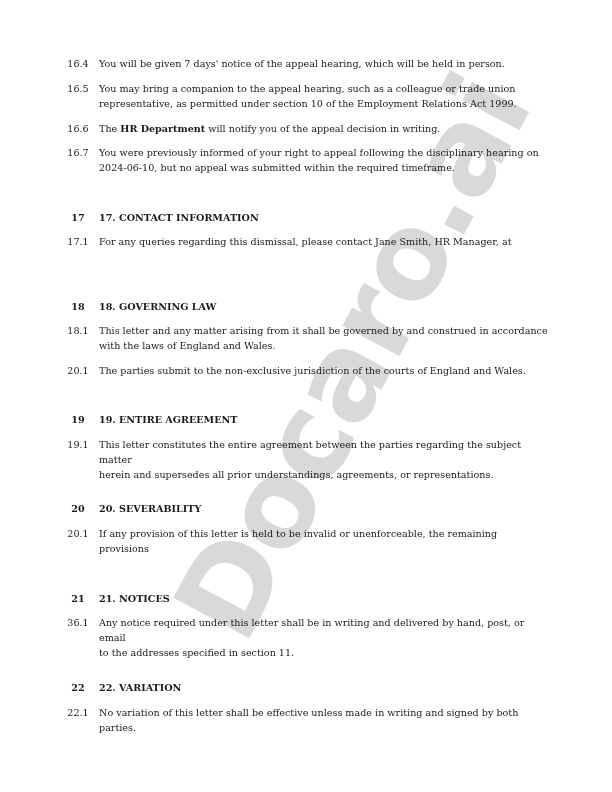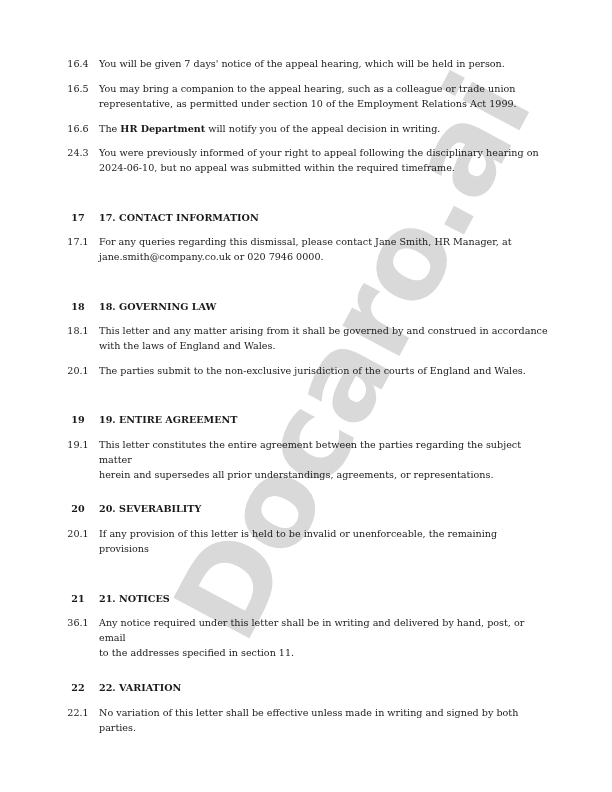--- a/index.html
+++ b/index.html
@@ -35,31 +35,31 @@
       <span class="num">16.5</span>
       <span class="txt"><span>You may bring a companion to the appeal hearing, such as a colleague or trade union</span><br><span>representative, as permitted under section 10 of the Employment Relations Act 1999.</span></span>
     </div>
 
     <div class="row" style="top:121px">
       <span class="num">16.6</span>
       <span class="txt"><span>The </span><span class="b">HR Department</span><span> will notify you of the appeal decision in writing.</span></span>
     </div>
 
     <div class="row" style="top:145px">
-      <span class="num">24.3</span>
+      <span class="num">16.7</span>
       <span class="txt"><span>You were previously informed of your right to appeal following the disciplinary hearing on</span><br><span>2024-06-10, but no appeal was submitted within the required timeframe.</span></span>
     </div>
 
     <div class="row" style="top:210px">
       <span class="num h">17</span>
       <span class="txt h">17. CONTACT INFORMATION</span>
     </div>
     <div class="row" style="top:234px">
       <span class="num">17.1</span>
-      <span class="txt"><span>For any queries regarding this dismissal, please contact Jane Smith, HR Manager, at</span><br><span>jane.smith@company.co.uk or 020 7946 0000.</span></span>
+      <span class="txt"><span>For any queries regarding this dismissal, please contact Jane Smith, HR Manager, at</span><br></span>
     </div>
 
     <div class="row" style="top:299px">
       <span class="num h">18</span>
       <span class="txt h">18. GOVERNING LAW</span>
     </div>
     <div class="row" style="top:323px">
       <span class="num">18.1</span>
       <span class="txt"><span>This letter and any matter arising from it shall be governed by and construed in accordance</span><br><span>with the laws of England and Wales.</span></span>
     </div>

